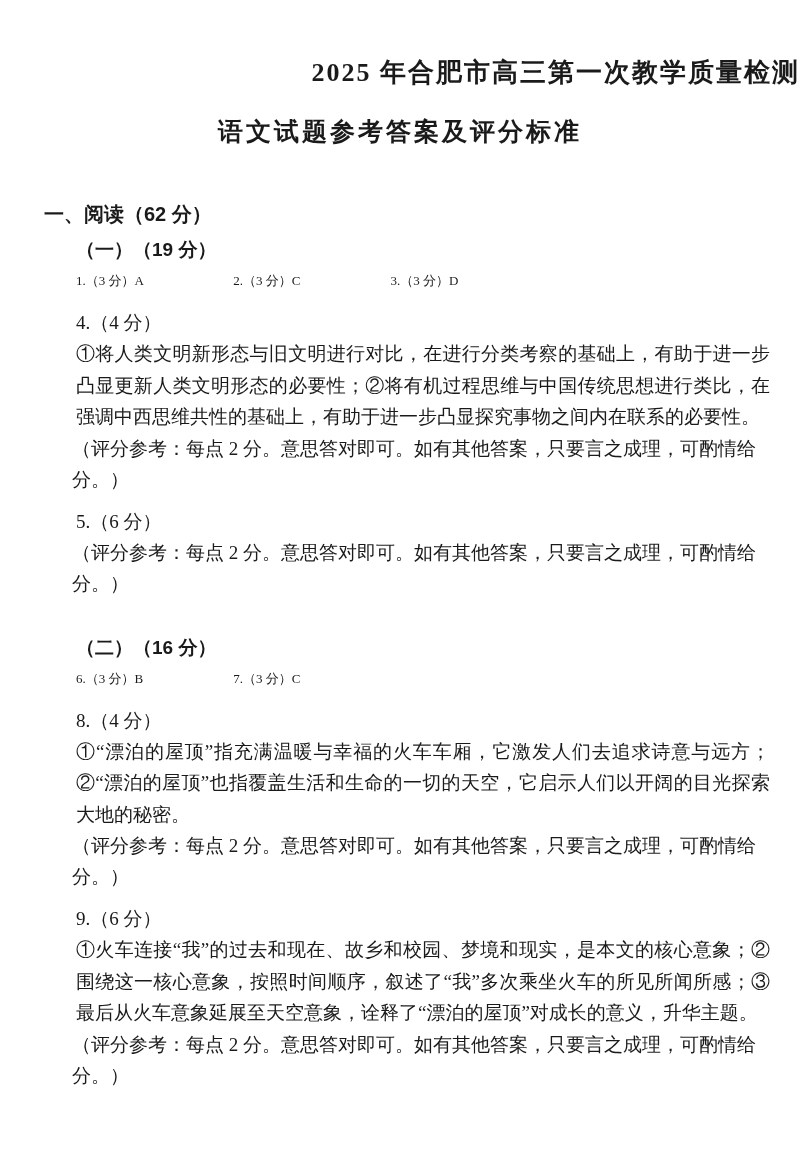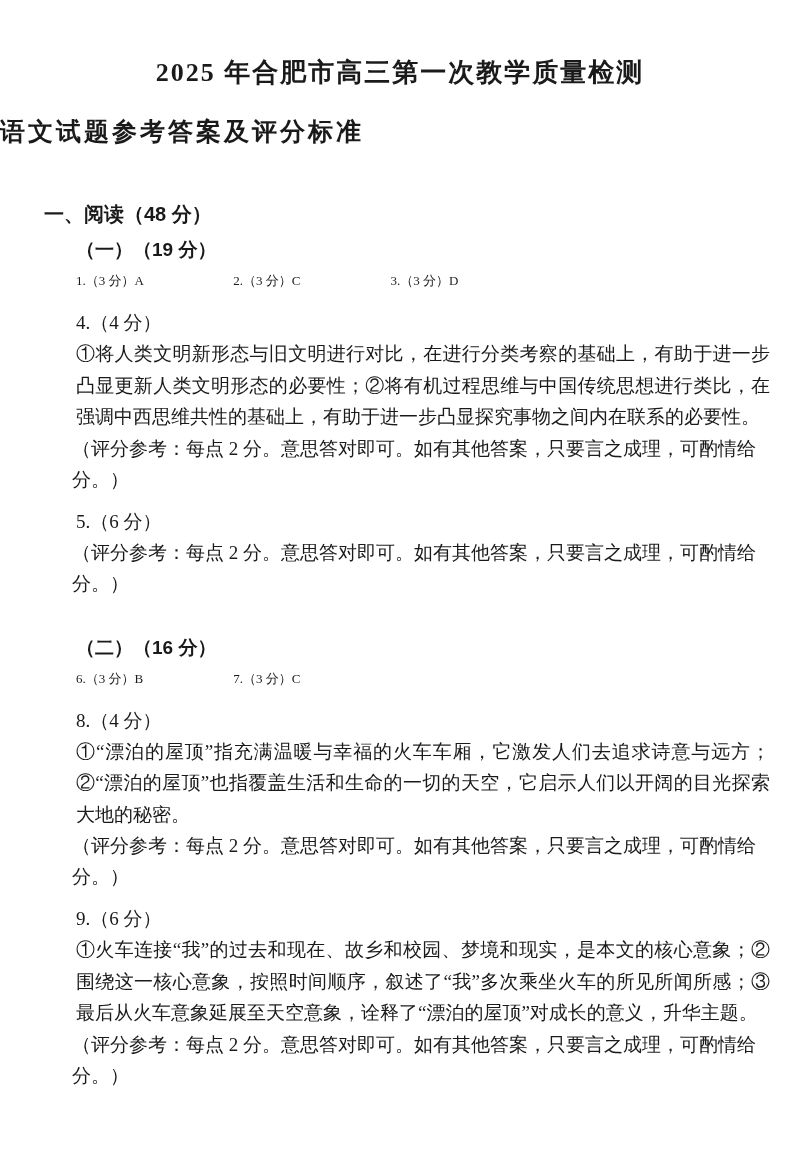--- a/index.html
+++ b/index.html
@@ -15,29 +15,29 @@
     overflow: hidden;
   }
   .page {
     position: relative;
     width: 800px;
     height: 1150px;
     background: #ffffff;
   }
   .title {
     margin: 56px 0 0 0;
-    text-align: center;
+    text-align: right;
     font-size: 26px;
     font-weight: bold;
     letter-spacing: 2px;
     line-height: 34px;
   }
   .subtitle {
     margin: 24px 0 0 0;
-    text-align: left;
+    text-align: center;
     font-size: 25px;
     font-weight: bold;
     letter-spacing: 3px;
     line-height: 34px;
     font-family: "Liberation Sans", "DejaVu Sans", sans-serif;
   }
   .sec-heading {
     margin: 50px 0 0 44px;
     font-size: 20px;
     font-weight: bold;
@@ -86,21 +86,21 @@
   }
 </style>
 </head>
 <body>
 
 <div class="page">
 
   <h1 class="title">2025 年合肥市高三第一次教学质量检测</h1>
   <h2 class="subtitle">语文试题参考答案及评分标准</h2>
 
-  <div class="sec-heading">一、阅读（48 分）</div>
+  <div class="sec-heading">一、阅读（62 分）</div>
 
   <div class="sub-heading">（一）（19 分）</div>
 
   <div class="mcq-row">
     <span class="mcq">1.（3 分）A</span>
     <span class="mcq">2.（3 分）C</span>
     <span class="mcq last">3.（3 分）D</span>
   </div>
 
   <div class="q-label">4.（4 分）</div>

